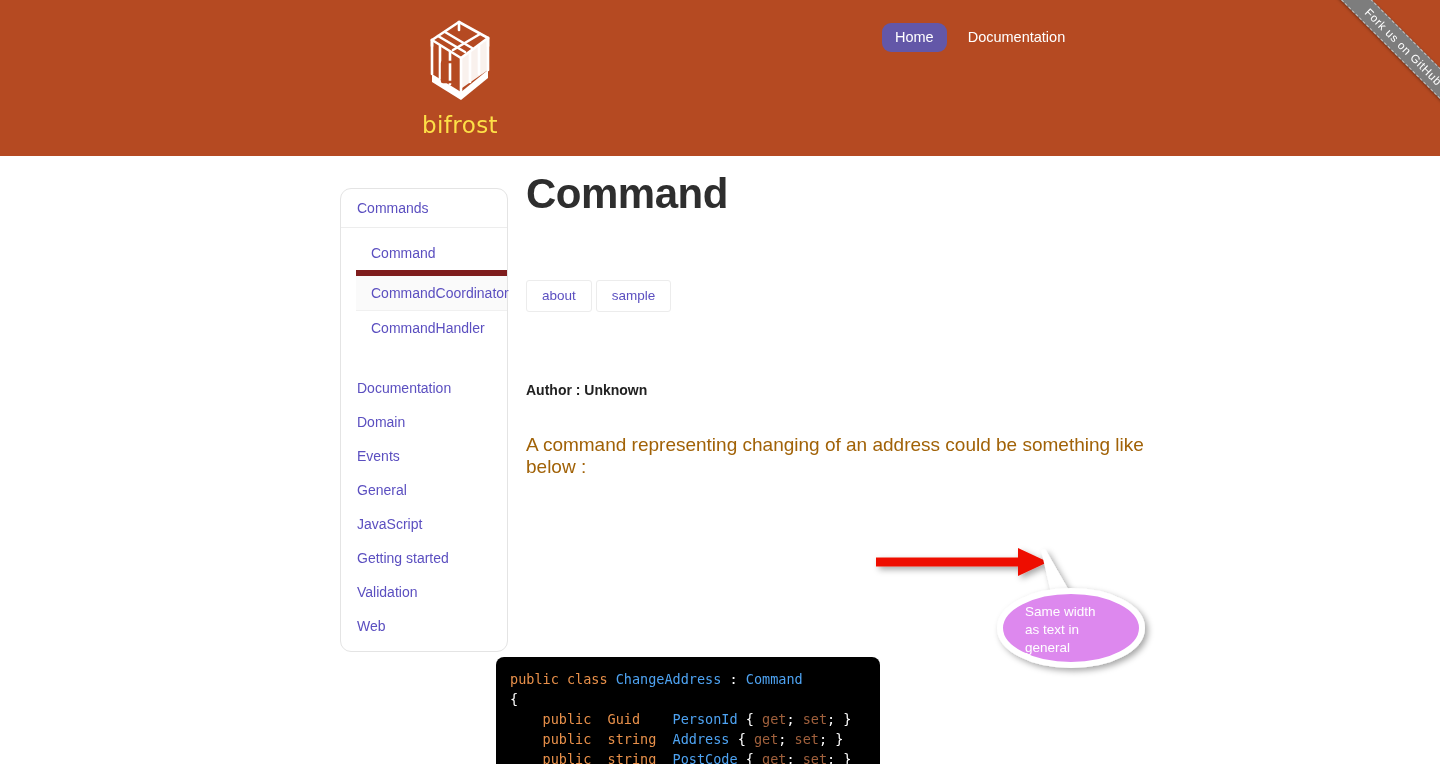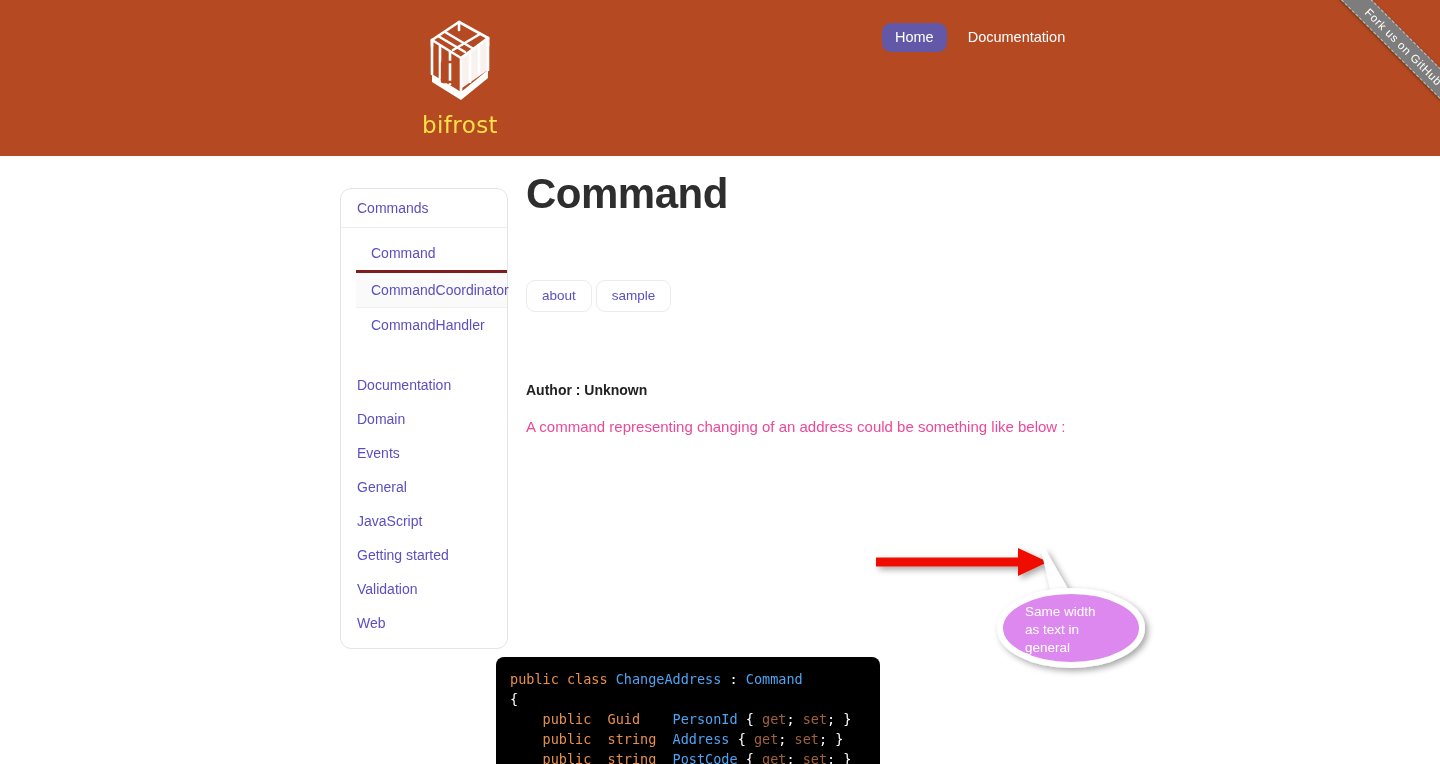--- a/index.html
+++ b/index.html
@@ -102,21 +102,21 @@
   .side-item {
     font-size: 14px;
     color: #5b4fc0;
     padding: 9px 0 9px 16px;
     white-space: nowrap;
     cursor: pointer;
   }
   .sub-list .side-item { padding-left: 15px; }
   .side-item.selected {
     background: #fafafa;
-    border-top: 3px solid #7f1d1d;
+    border-top: 6px solid #7f1d1d;
     border-bottom: 1px solid #f0f0f0;
   }
   .side-gap { height: 26px; }
 
   
   .main {
     position: absolute;
     left: 526px; top: 0;
     width: 640px;
   }
@@ -131,36 +131,36 @@
   }
   .tabs {
     display: flex;
     margin-top: 62px;
     gap: 4px;
   }
   .tab {
     font-size: 13.5px;
     color: #5b4fc0;
     border: 1px solid #ececec;
-    border-radius: 9px;
+    border-radius: 3px;
     padding: 8px 15px;
     background: #fff;
     cursor: pointer;
     line-height: 1;
   }
   .author {
     margin-top: 70px;
     font-size: 14px;
     font-weight: bold;
     color: #222;
   }
   .para {
-    margin-top: 20px;
-    font-size: 15px;
-    color: #ec4899;
+    margin-top: 36px;
+    font-size: 19px;
+    color: #a16207;
   }
 
   
   .code {
     background: #000000;
     border-radius: 8px;
     padding: 12px 14px;
     font-family: "DejaVu Sans Mono", monospace;
     font-size: 13.5px;
     line-height: 20px;

